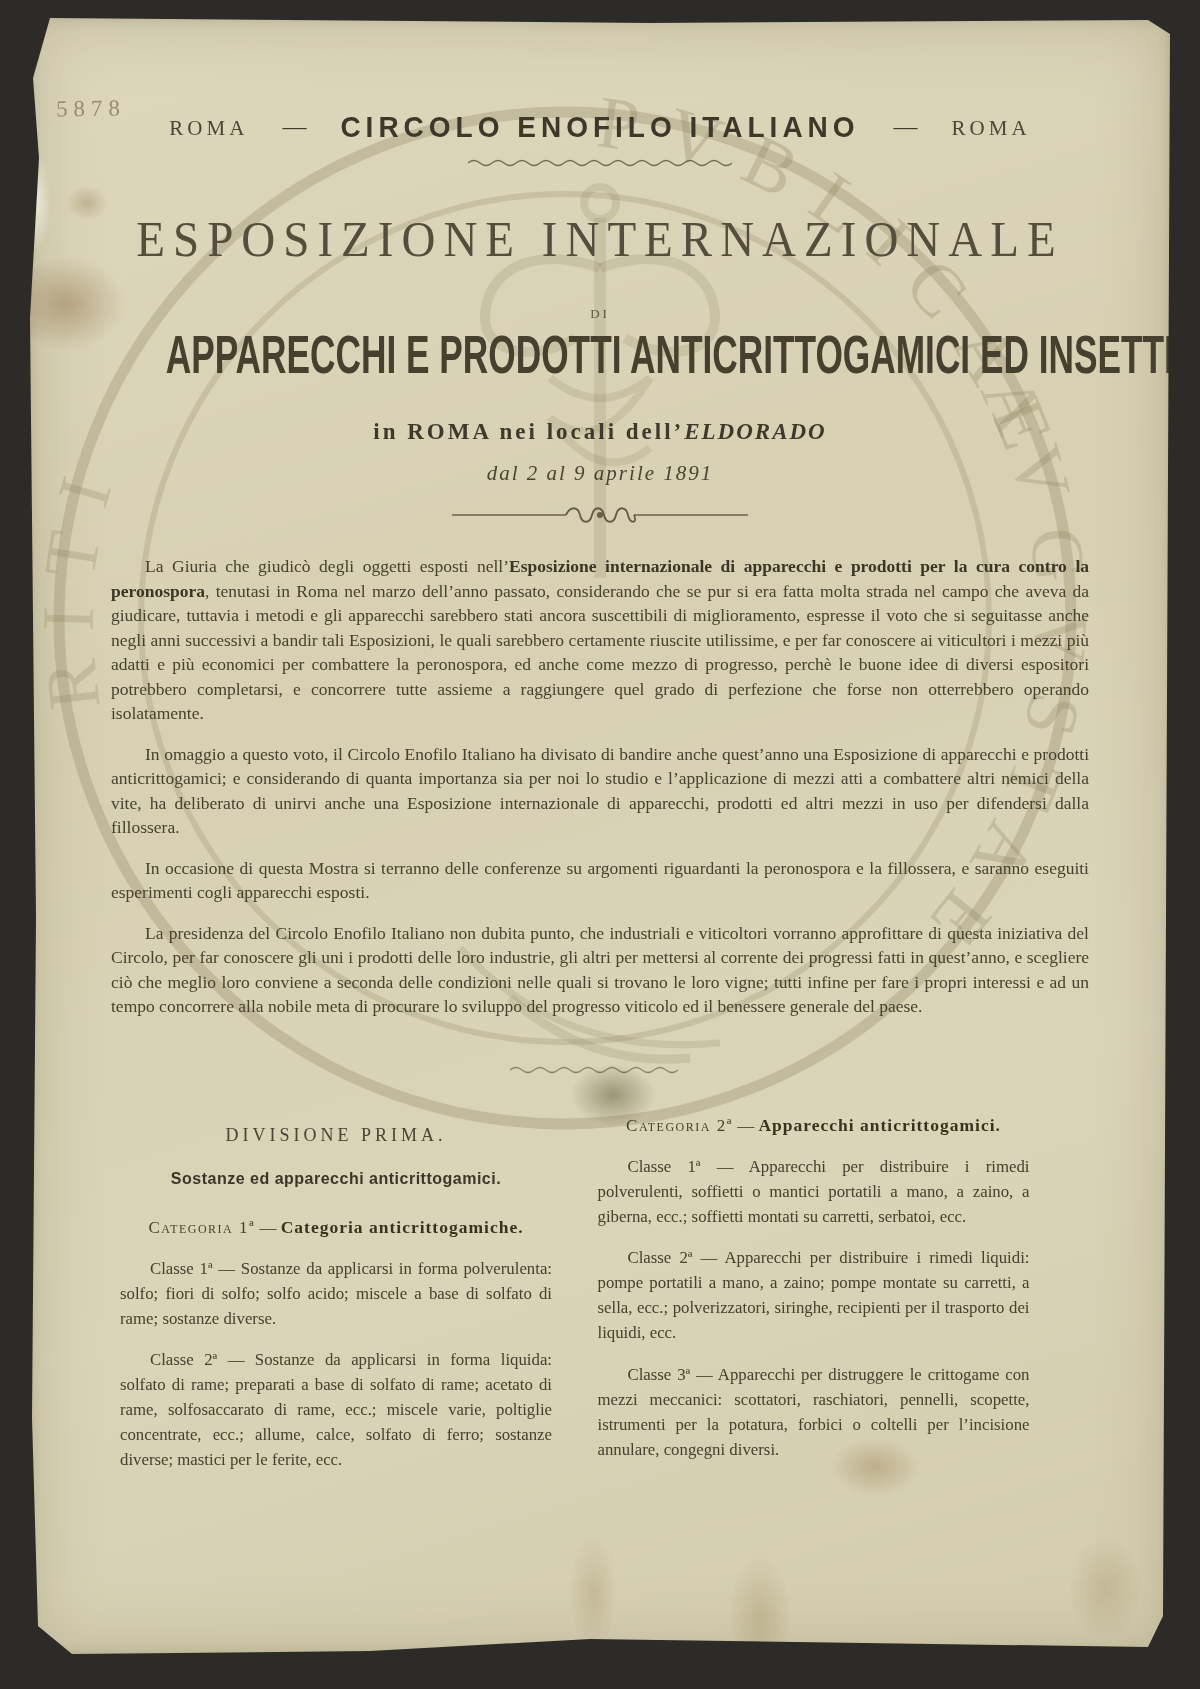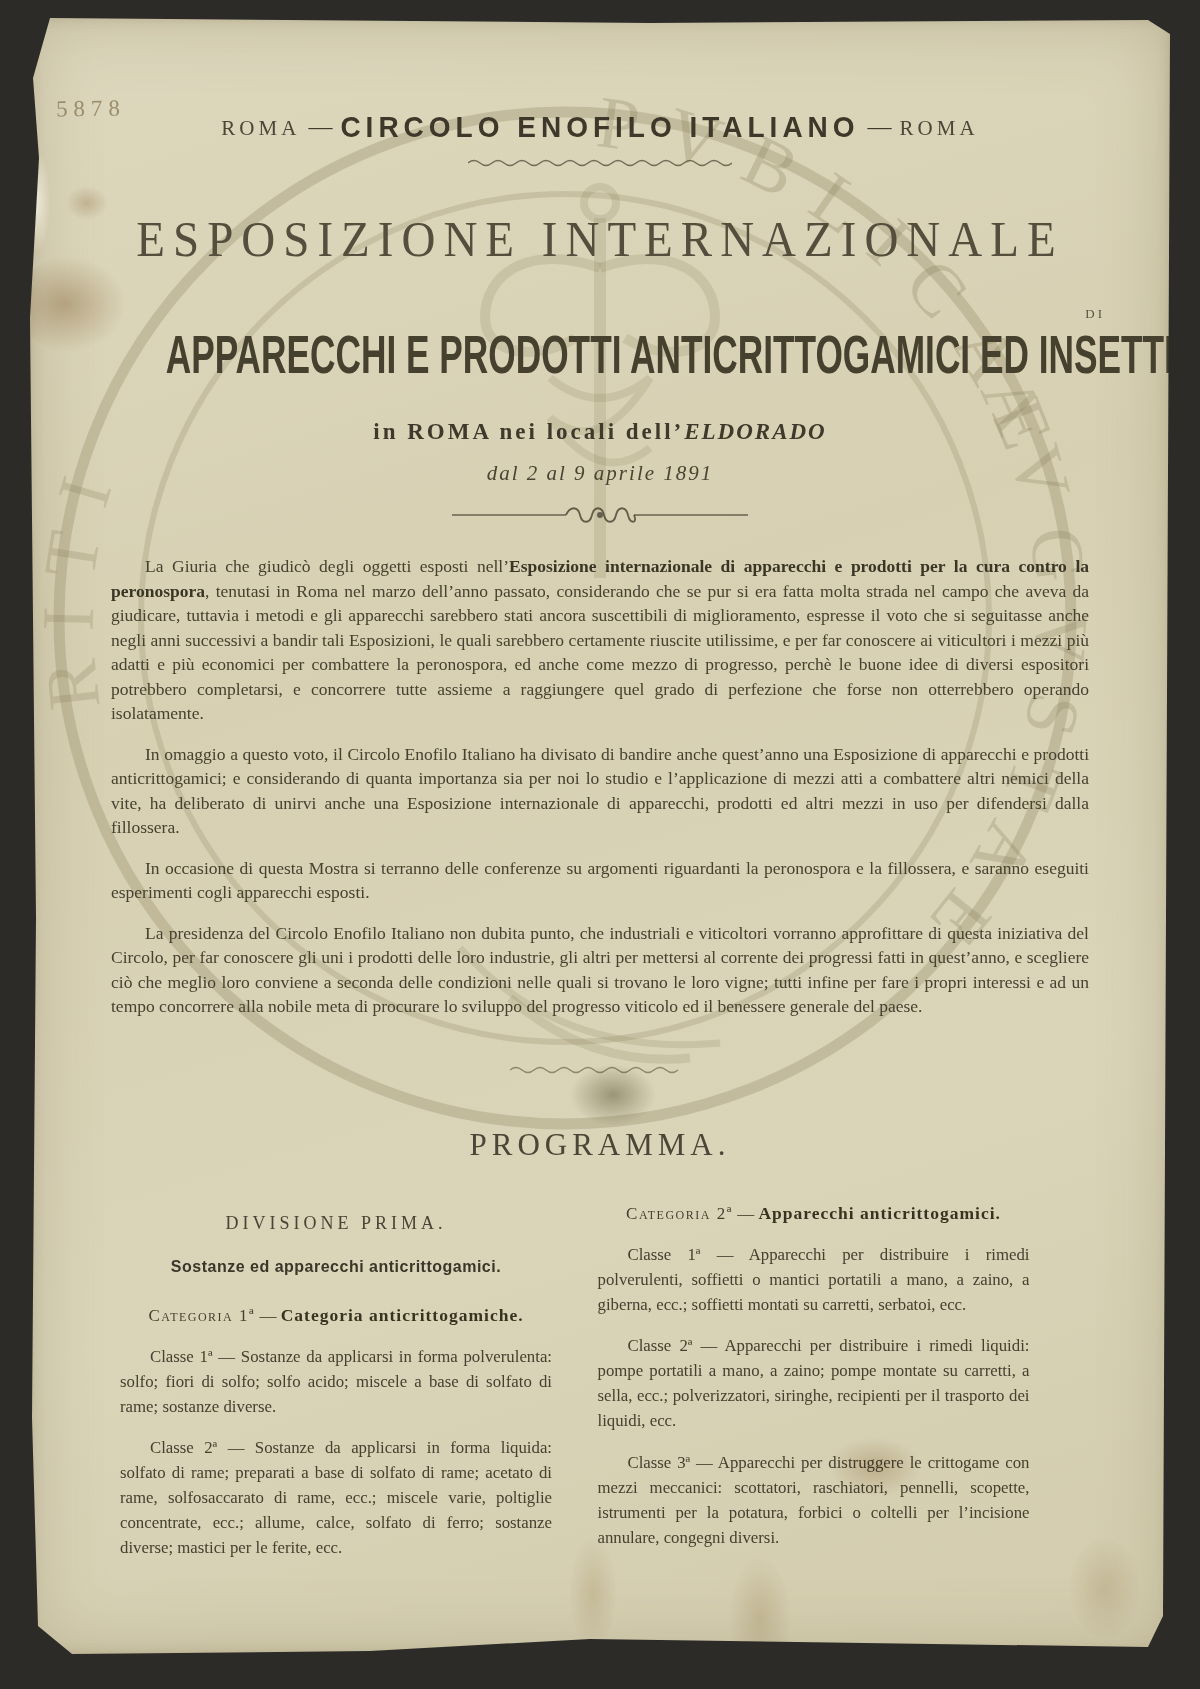--- a/index.html
+++ b/index.html
@@ -23,39 +23,39 @@
 
   .stamp-number{
     position:absolute;left:26px;top:78px;
     font-size:23px;letter-spacing:6px;color:#90815f;
     font-family:"Liberation Serif",serif;transform:rotate(-1deg);
     opacity:.85;z-index:2;
   }
 
   .masthead{
     padding-top:94px;text-align:center;
-    display:flex;justify-content:center;align-items:center;gap:8px;
+    display:flex;justify-content:center;align-items:center;gap:34px;
     color:#46402f;white-space:nowrap;
   }
   .masthead .roma{font-size:21px;letter-spacing:4px;color:#4c4636;}
   .masthead .dash{font-size:24px;color:#3f3a2c;position:relative;top:-2px;}
   .masthead .club{
     font-family:"Liberation Sans",sans-serif;font-weight:700;
     font-size:28px;letter-spacing:5px;color:#3d3829;
     transform:scaleY(1.05);
   }
   .wavy{display:block;margin:14px auto 0;}
 
   .title-main{
     margin-top:44px;text-align:center;
     font-size:47px;letter-spacing:8px;color:#554e3d;
     transform:scaleY(1.08);white-space:nowrap;font-weight:400;
   }
   .title-di{
-    margin-top:40px;text-align:right;
+    margin-top:40px;text-align:center;
     font-size:13px;letter-spacing:3px;color:#5a5443;
   }
   .title-sub{
     margin-top:10px;text-align:center;white-space:nowrap;
     font-family:"Liberation Sans",sans-serif;font-weight:700;
     font-size:41px;color:#46402e;
     transform:scale(.86,1.32);transform-origin:50% 50%;
   }
   .venue-line{
     margin-top:40px;text-align:center;
@@ -177,21 +177,20 @@
       <p><span>La Giuria che giudicò degli oggetti esposti nell’</span><span class="lead-bold">Esposizione internazionale di apparecchi e prodotti per la cura contro la peronospora</span><span>, tenutasi in Roma nel marzo dell’anno passato, considerando che se pur si era fatta molta strada nel campo che aveva da giudicare, tuttavia i metodi e gli apparecchi sarebbero stati ancora suscettibili di miglioramento, espresse il voto che si seguitasse anche negli anni successivi a bandir tali Esposizioni, le quali sarebbero certamente riuscite utilissime, e per far conoscere ai viticultori i mezzi più adatti e più economici per combattere la peronospora, ed anche come mezzo di progresso, perchè le buone idee di diversi espositori potrebbero completarsi, e concorrere tutte assieme a raggiungere quel grado di perfezione che forse non otterrebbero operando isolatamente.</span></p>
       <p>In omaggio a questo voto, il Circolo Enofilo Italiano ha divisato di bandire anche quest’anno una Esposizione di apparecchi e prodotti anticrittogamici; e considerando di quanta importanza sia per noi lo studio e l’applicazione di mezzi atti a combattere altri nemici della vite, ha deliberato di unirvi anche una Esposizione internazionale di apparecchi, prodotti ed altri mezzi in uso per difendersi dalla fillossera.</p>
       <p>In occasione di questa Mostra si terranno delle conferenze su argomenti riguardanti la peronospora e la fillossera, e saranno eseguiti esperimenti cogli apparecchi esposti.</p>
       <p>La presidenza del Circolo Enofilo Italiano non dubita punto, che industriali e viticoltori vorranno approfittare di questa iniziativa del Circolo, per far conoscere gli uni i prodotti delle loro industrie, gli altri per mettersi al corrente dei progressi fatti in quest’anno, e scegliere ciò che meglio loro conviene a seconda delle condizioni nelle quali si trovano le loro vigne; tutti infine per fare i propri interessi e ad un tempo concorrere alla nobile meta di procurare lo sviluppo del progresso viticolo ed il benessere generale del paese.</p>
     </div>
 
     <svg class="section-wavy" width="180" height="10" viewBox="0 0 180 10">
       <path d="M0 5 q6 -5 12 0 t12 0 t12 0 t12 0 t12 0 t12 0 t12 0 t12 0 t12 0 t12 0 t12 0 t12 0 t12 0 t12 0" fill="none" stroke="rgba(90,80,58,.6)" stroke-width="1.3"></path>
     </svg>
 
-    <div class="program-title">PROGRAMMA.</div>
 
     <div class="columns">
 
       <div class="col col-left">
         <div class="division-heading">DIVISIONE PRIMA.</div>
         <div class="division-subtitle">Sostanze ed apparecchi anticrittogamici.</div>
         <div class="categoria">
           <span class="cat-label">Categoria 1ª</span>
           <span>—</span>
           <span class="cat-title">Categoria anticrittogamiche.</span>

